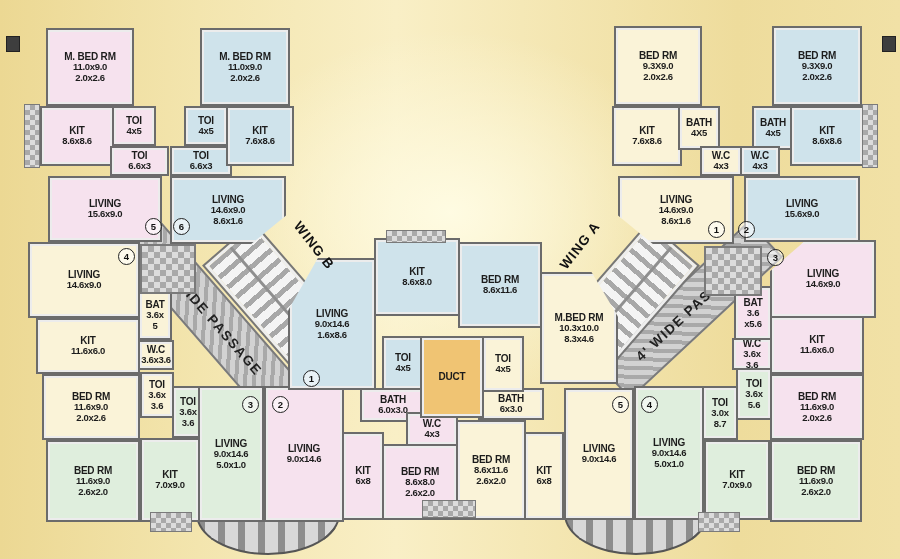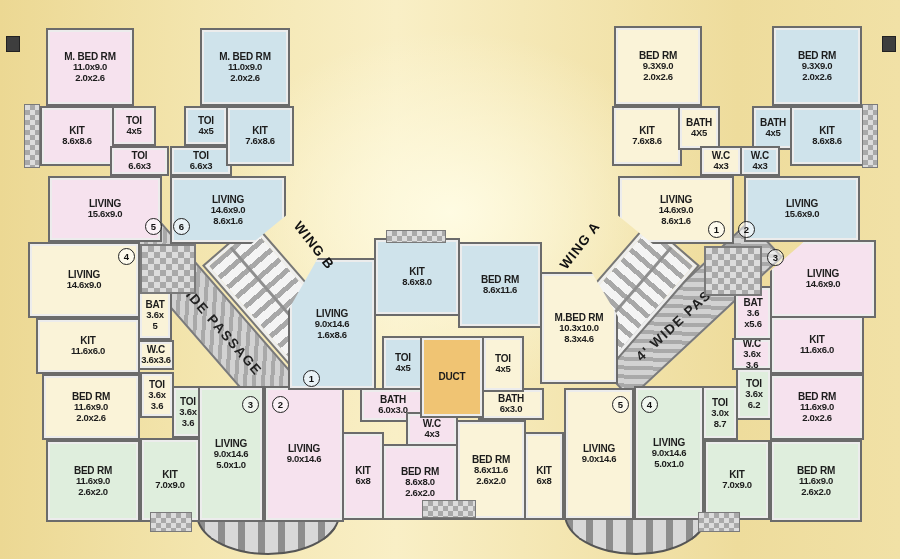--- a/index.html
+++ b/index.html
@@ -323,21 +323,21 @@
         <div class="rlabel">
           <div class="rname">BED RM</div>
           <div class="rdim">11.6x9.0</div>
           <div class="rdim">2.6x2.0</div>
         </div>
       </div>
       <div class="room fill-green" style="left: 736px; top: 368px; width: 32px; height: 48px;">
         <div class="rlabel">
           <div class="rname">TOI</div>
           <div class="rdim">3.6x</div>
-          <div class="rdim">6.2</div>
+          <div class="rdim">5.6</div>
         </div>
       </div>
       <div class="room fill-pink" style="left: 770px; top: 374px; width: 90px; height: 62px;">
         <div class="rlabel">
           <div class="rname">BED RM</div>
           <div class="rdim">11.6x9.0</div>
           <div class="rdim">2.0x2.6</div>
         </div>
       </div>
       <div class="room fill-pink" style="left: 732px; top: 338px; width: 36px; height: 28px;">

